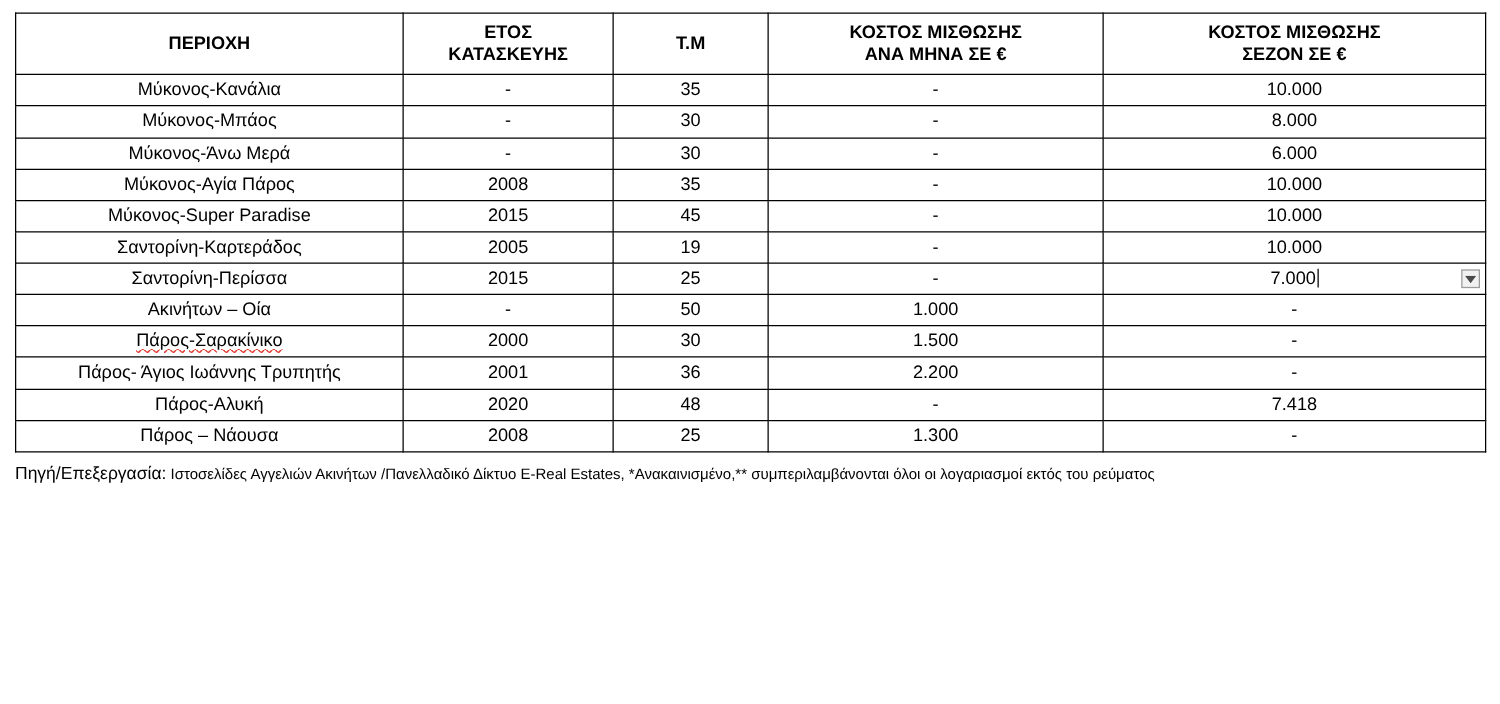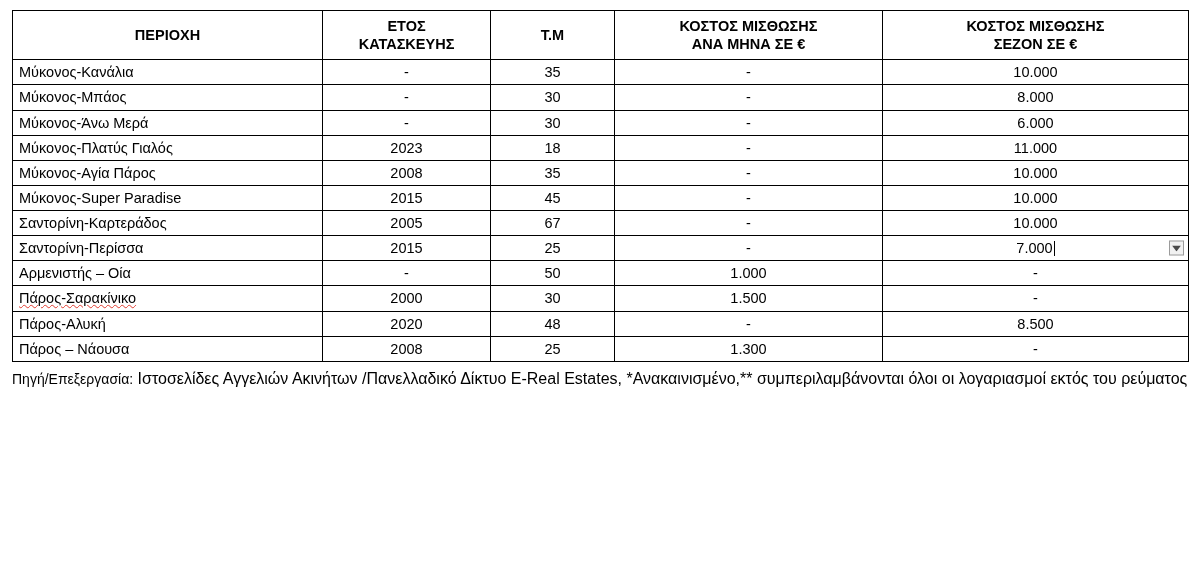--- a/index.html
+++ b/index.html
@@ -42,21 +42,21 @@
     padding: 6px 4px;
     height: 48px;
   }
   col.c-area   { width: 310px; }
   col.c-year   { width: 168px; }
   col.c-sqm    { width: 124px; }
   col.c-month  { width: 268px; }
   col.c-season { width: 306px; }
 
   td.area {
-    text-align: left;
+    text-align: center;
     padding-left: 8px;
   }
   td.num {
     text-align: center;
   }
   .cell-selected {
     position: relative;
   }
   .caret {
     display: inline-block;
@@ -86,21 +86,21 @@
     margin-top: 7px;
     font-size: 12.5px;
     line-height: 1.3;
     white-space: nowrap;
   }
   .source-note .label {
     font-weight: normal;
     font-size: 14px;
   }
   .source-note .body {
-    font-size: 16px;
+    font-size: 12px;
   }
   .spell-underline {
     text-decoration: underline;
     text-decoration-style: wavy;
     text-decoration-color: #e03b2f;
     text-decoration-thickness: 1px;
   }
 </style>
 </head>
 <body>
@@ -159,87 +159,87 @@
         <td class="area">Μύκονος-Άνω Μερά</td>
         <td class="num">-</td>
         <td class="num">30</td>
         <td class="num">-</td>
         <td class="num">6.000</td>
       </tr>
 
 
 
 
-      <tr>
-        <td class="area">Μύκονος-Πλατύς Γιαλός</td>
-        <td class="num">2023</td>
-        <td class="num">18</td>
-        <td class="num">-</td>
-        <td class="num">11.000</td>
-      </tr>
 
       <tr>
         <td class="area">Μύκονος-Αγία Πάρος</td>
         <td class="num">2008</td>
         <td class="num">35</td>
         <td class="num">-</td>
         <td class="num">10.000</td>
       </tr>
 
       <tr>
         <td class="area">Μύκονος-Super Paradise</td>
         <td class="num">2015</td>
         <td class="num">45</td>
         <td class="num">-</td>
         <td class="num">10.000</td>
       </tr>
 
       <tr>
         <td class="area">Σαντορίνη-Καρτεράδος</td>
         <td class="num">2005</td>
-        <td class="num">67</td>
+        <td class="num">19</td>
         <td class="num">-</td>
         <td class="num">10.000</td>
       </tr>
 
       <tr>
         <td class="area">Σαντορίνη-Περίσσα</td>
         <td class="num">2015</td>
         <td class="num">25</td>
         <td class="num">-</td>
         <td class="num cell-selected"><span>7.000</span><span class="caret"></span><span class="dropdown-arrow">
               <svg width="9" height="6" viewBox="0 0 9 6">
                 <polygon points="0,0 9,0 4.5,6" fill="#4a4a4a"></polygon>
               </svg>
             </span></td>
       </tr>
 
       <tr>
-        <td class="area">Αρμενιστής – Οία</td>
+        <td class="area">Ακινήτων – Οία</td>
         <td class="num">-</td>
         <td class="num">50</td>
         <td class="num">1.000</td>
         <td class="num">-</td>
       </tr>
 
       <tr>
         <td class="area"><span class="spell-underline">Πάρος-Σαρακίνικο</span></td>
         <td class="num">2000</td>
         <td class="num">30</td>
         <td class="num">1.500</td>
         <td class="num">-</td>
       </tr>
 
+      <tr>
+        <td class="area">Πάρος- Άγιος Ιωάννης Τρυπητής</td>
+        <td class="num">2001</td>
+        <td class="num">36</td>
+        <td class="num">2.200</td>
+        <td class="num">-</td>
+      </tr>
 
       <tr>
         <td class="area">Πάρος-Αλυκή</td>
         <td class="num">2020</td>
         <td class="num">48</td>
         <td class="num">-</td>
-        <td class="num">8.500</td>
+        <td class="num">7.418</td>
       </tr>
 
       <tr>
         <td class="area">Πάρος – Νάουσα</td>
         <td class="num">2008</td>
         <td class="num">25</td>
         <td class="num">1.300</td>
         <td class="num">-</td>
       </tr>
 

